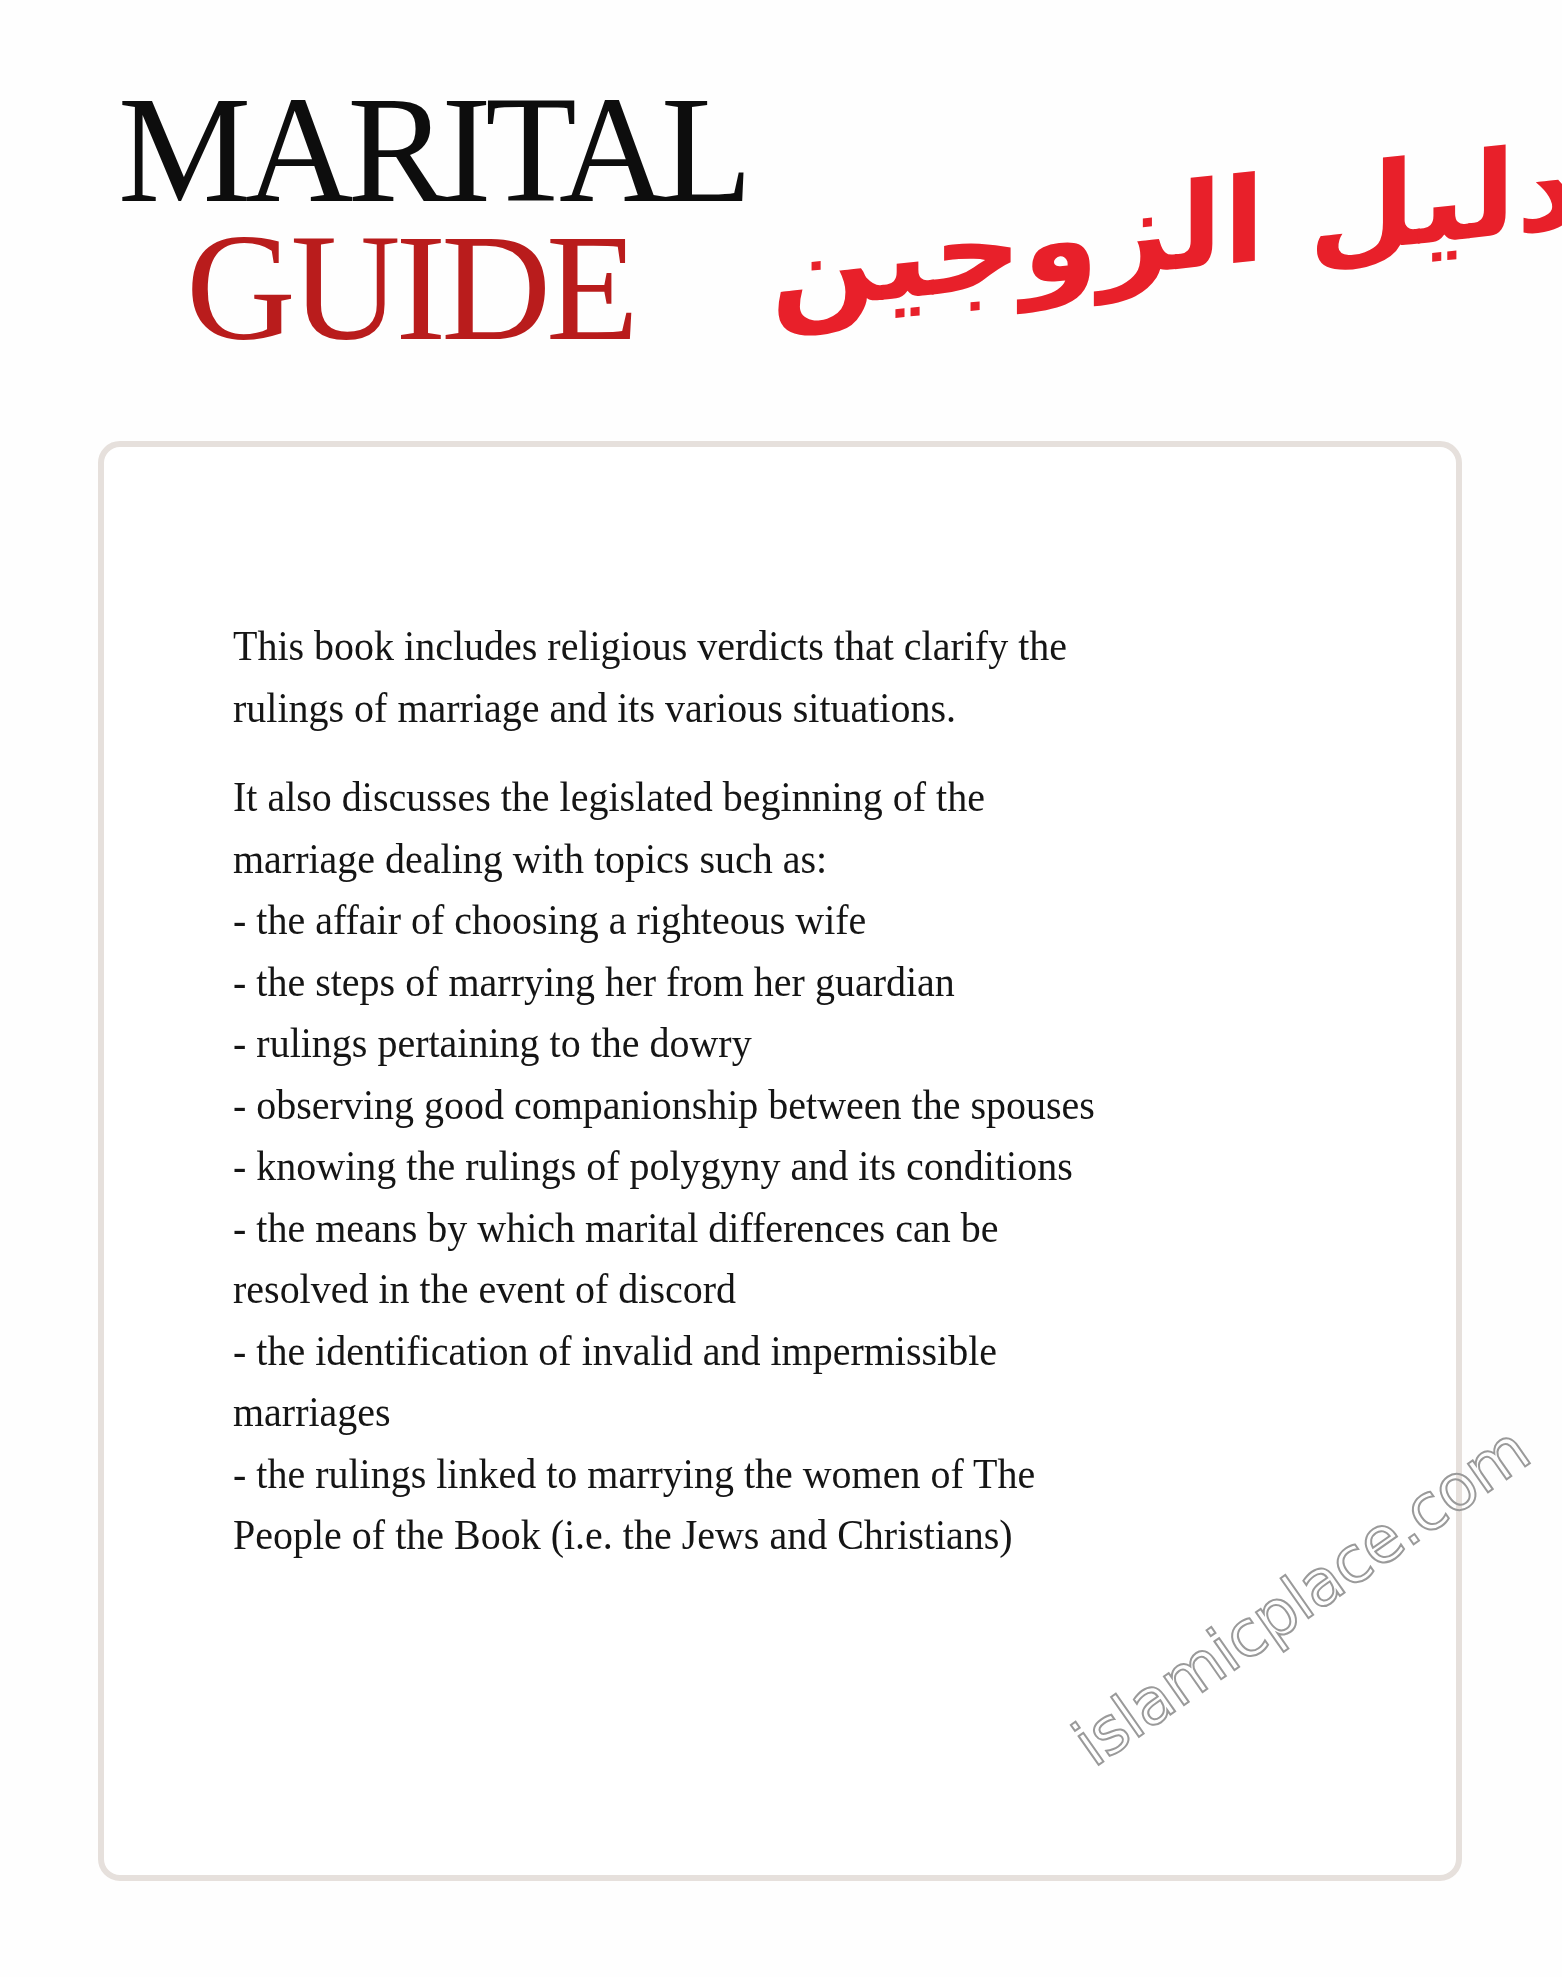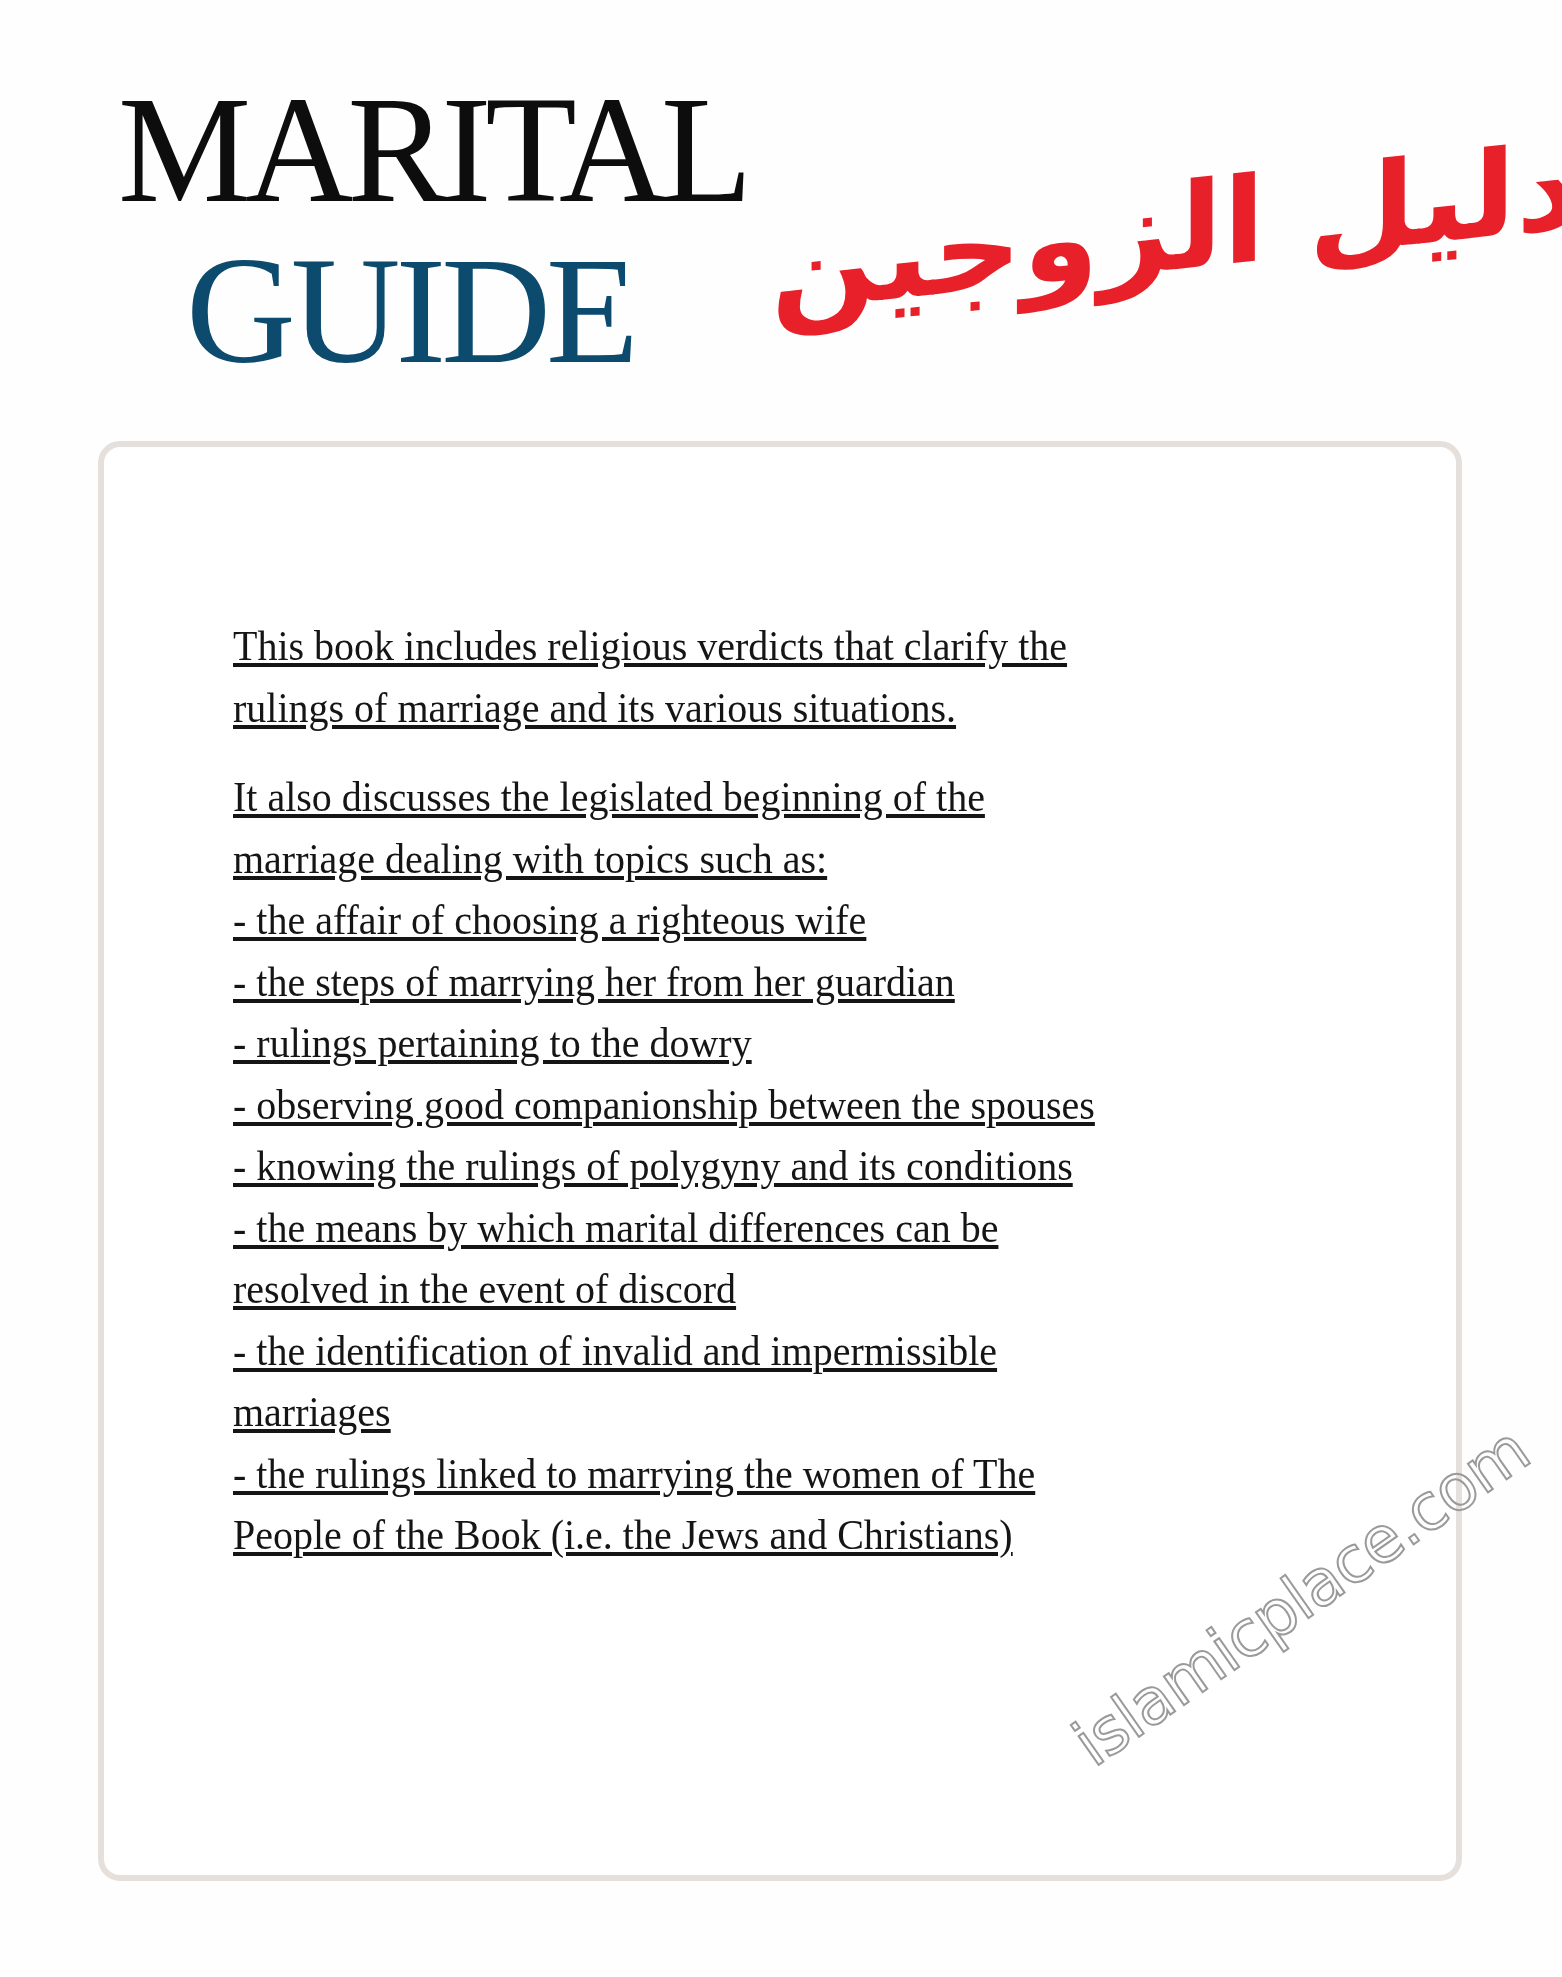--- a/index.html
+++ b/index.html
@@ -24,23 +24,22 @@
   .title-marital {
     left: 118px; top: 74px;
     font-size: 152px;
     color: #0d0d0d;
     letter-spacing: -6px;
     transform: scaleX(0.985);
   }
   .title-guide {
     left: 186px; top: 212px;
     font-size: 152px;
-    color: #0c4a6e;
+    color: #b91c1c;
     letter-spacing: -5px;
-    margin-top: 23px;
   }
   .title-ar {
     position: absolute;
     left: 895px; top: 118px;
     width: 560px; height: 220px;
     display: flex; align-items: center; justify-content: center;
   }
   .title-ar-text {
     font-family: "DejaVu Sans", sans-serif;
     font-size: 118px;
@@ -61,21 +60,20 @@
     box-sizing: border-box;
   }
   .desc-body {
     position: absolute;
     left: 233px; top: 615px;
     width: 1120px;
     font-family: "Liberation Serif", serif;
     font-size: 43px;
     line-height: 61.5px;
     color: #151515;
-    text-decoration: underline;
   }
   .line {
     display: block;
     white-space: nowrap;
     transform: scaleX(0.93);
     transform-origin: left center;
   }
   .para-gap { height: 28px; }
   .watermark {
     position: absolute;

